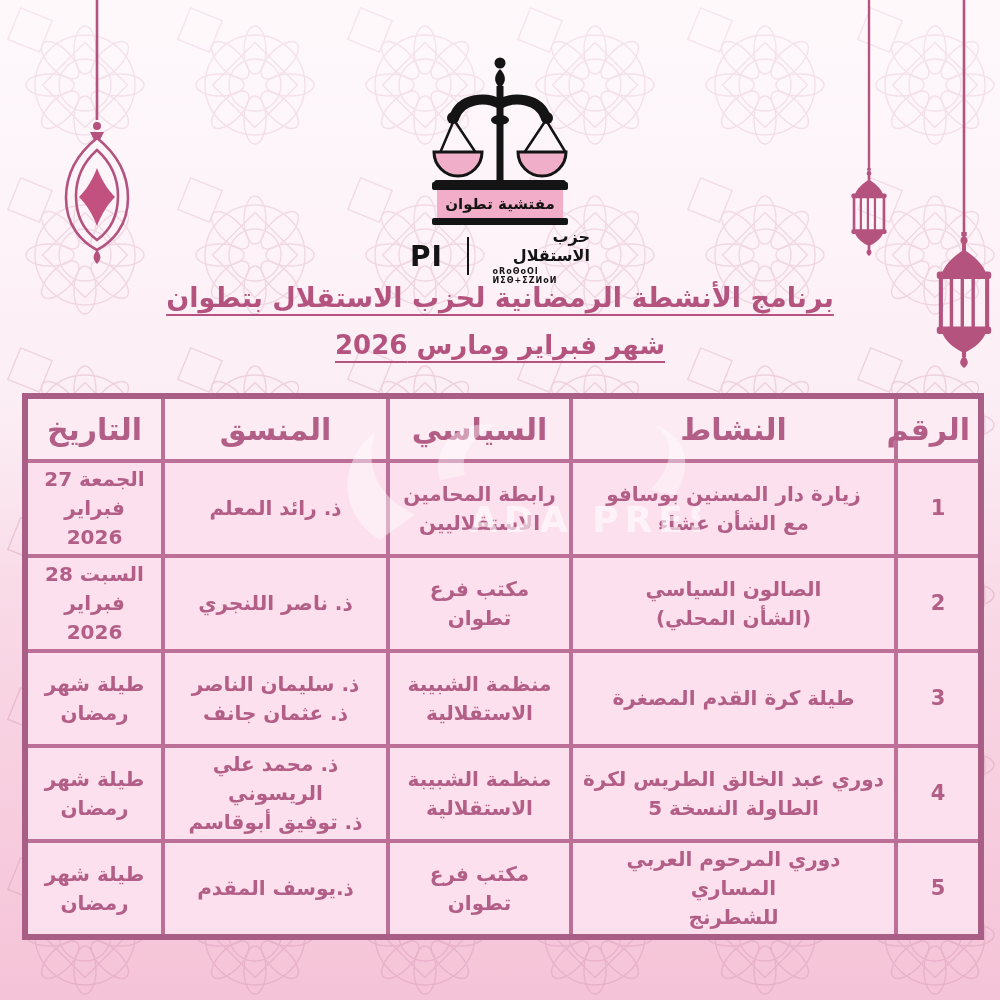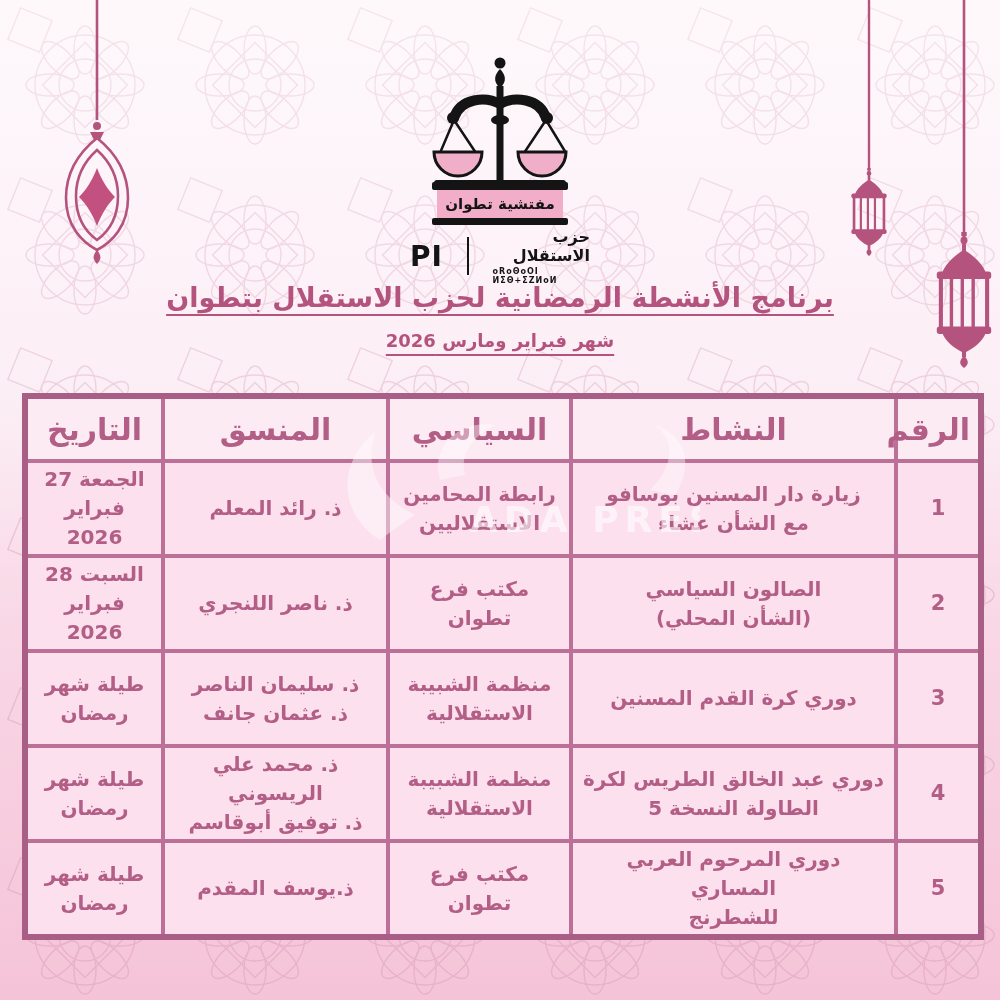--- a/index.html
+++ b/index.html
@@ -27,21 +27,21 @@
   .party-abbr { font-size:28px; font-weight:800; letter-spacing:1px; }
   .party-divider { width:2px; height:38px; background:#141414; }
   .party-names { display:flex; flex-direction:column; align-items:flex-start; }
   .party-ar  { font-size:16px; font-weight:bold; direction:rtl; }
   .party-tif { font-size:8px; font-weight:bold; letter-spacing:1px; margin-top:2px; }
 
   .title { position:absolute; left:0; right:0; top:282px; text-align:center;
     color:#b4537e; font-weight:bold; direction:rtl; }
   .title-l1 { font-size:27px; text-decoration:underline; text-underline-offset:7px;
     text-decoration-thickness:2px; margin-bottom:17px; }
-  .title-l2 { font-size:18px; text-decoration:underline; text-underline-offset:7px;
+  .title-l2 { font-size:26px; text-decoration:underline; text-underline-offset:7px;
     text-decoration-thickness:2px; }
 
   table.schedule { position:absolute; left:22px; top:393px; width:956px;
     border-collapse:collapse; direction:rtl; table-layout:fixed;
     color:#b25e86; font-weight:bold; text-align:center;
     border:6px solid #a95e85; }
   .schedule th, .schedule td { border:4px solid #bd7097; padding:2px 8px; }
   .schedule th { background:#fdebf3; font-size:30px; height:56px; }
   .schedule td { background:#fce0ed; font-size:20px; height:87px;
     line-height:1.45; white-space:pre-line; }
@@ -181,21 +181,21 @@
         <td class="num">2</td>
         <td>الصالون السياسي
 (الشأن المحلي)</td>
         <td>مكتب فرع تطوان</td>
         <td>ذ. ناصر اللنجري</td>
         <td>السبت 28
 فبراير 2026</td>
       </tr>
       <tr>
         <td class="num">3</td>
-        <td>دوري كرة القدم المسنين</td>
+        <td>طيلة كرة القدم المصغرة</td>
         <td>منظمة الشبيبة
 الاستقلالية</td>
         <td>ذ. سليمان الناصر
 ذ. عثمان جانف</td>
         <td>طيلة شهر
 رمضان</td>
       </tr>
       <tr>
         <td class="num">4</td>
         <td>دوري عبد الخالق الطريس لكرة

